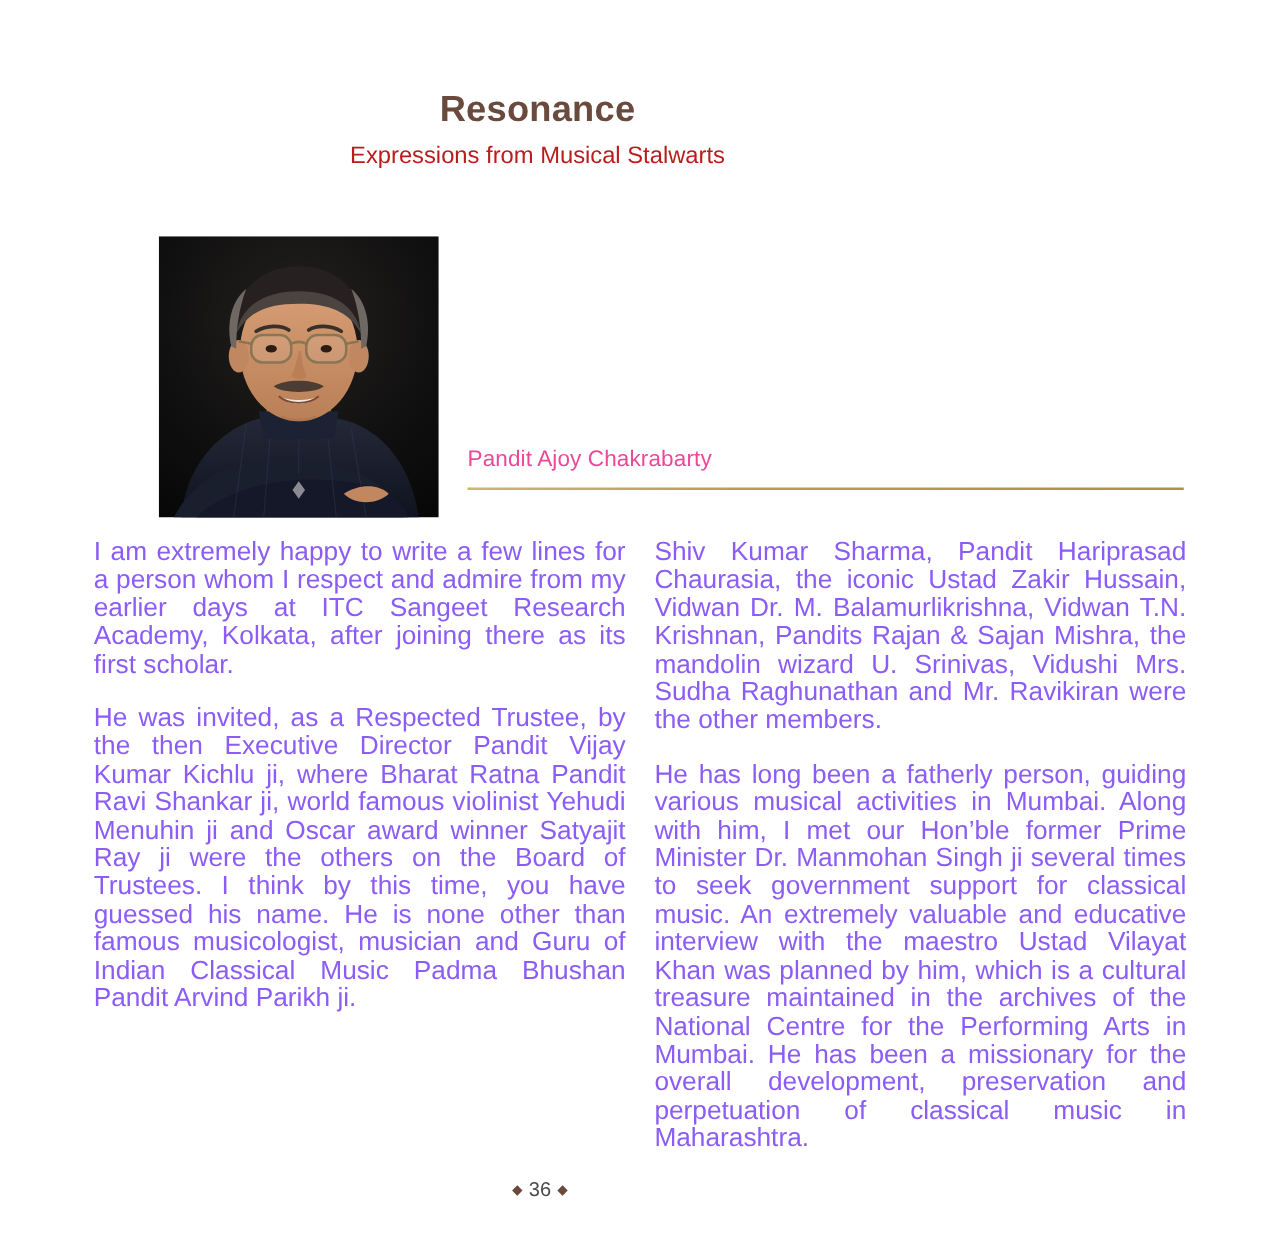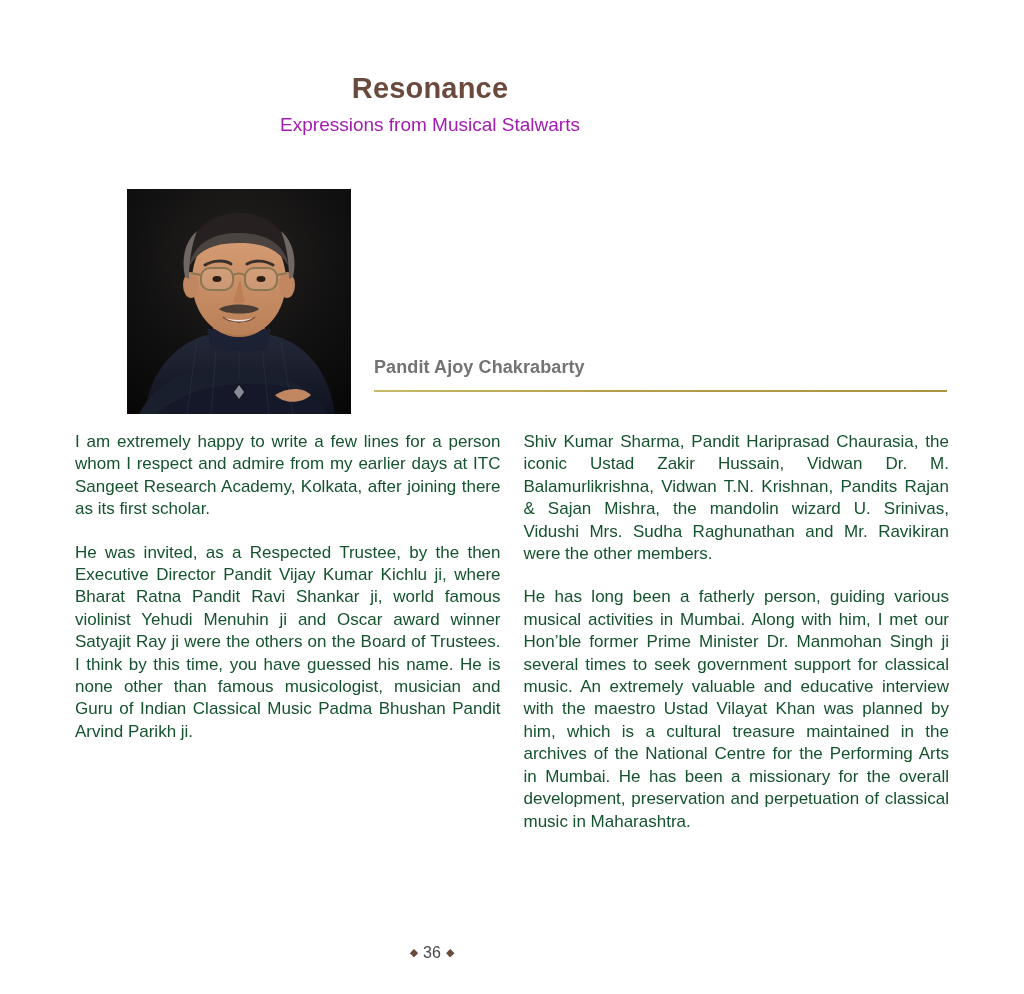--- a/index.html
+++ b/index.html
@@ -17,58 +17,58 @@
   .doc-title {
     font-size: 29px;
     font-weight: 700;
     color: #6b4a3e;
     letter-spacing: 0.2px;
   }
   .doc-subtitle {
     margin-top: 9px;
     font-size: 19px;
     font-weight: 400;
-    color: #a21caf;
+    color: #b91c1c;
   }
 
   
   .portrait {
     position: absolute;
     left: 127px; top: 189px;
     width: 224px; height: 225px;
     display: block;
   }
   .caption {
     position: absolute;
     left: 374px; top: 357px;
     font-size: 18px;
-    font-weight: 700;
-    color: #737373;
+    font-weight: 400;
+    color: #ec4899;
     letter-spacing: 0.1px;
   }
   .caption-rule {
     position: absolute;
     left: 374px; top: 390px;
     width: 573px; height: 2px;
     background: linear-gradient(to right, #c9b96a 0%, #b3a04a 40%, #a8953d 100%);
   }
 
   
   .columns {
     position: absolute;
     left: 75px; top: 431px;
     width: 874px;
     display: flex;
     gap: 23px;
   }
   .col { flex: 1 1 0; }
   .col p {
-    font-size: 17px;
+    font-size: 21px;
     line-height: 22.4px;
-    color: #14532d;
+    color: #8b5cf6;
     text-align: justify;
     margin-bottom: 21px;
   }
   .col p:last-child { margin-bottom: 0; }
 
   
   .doc-footer {
     position: absolute;
     left: 0; top: 944px;
     width: 864px;

